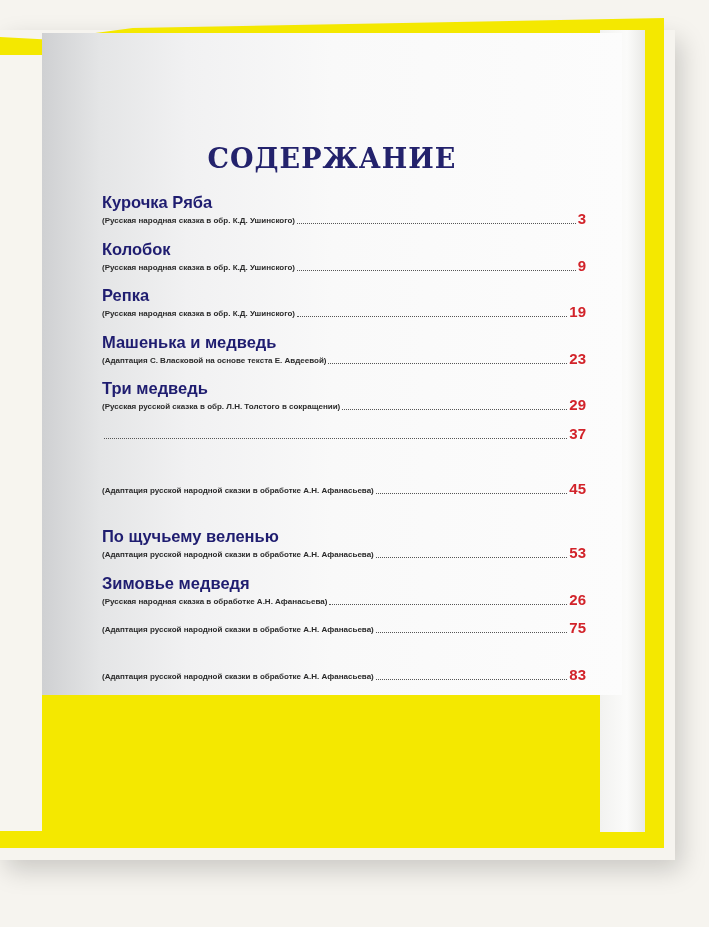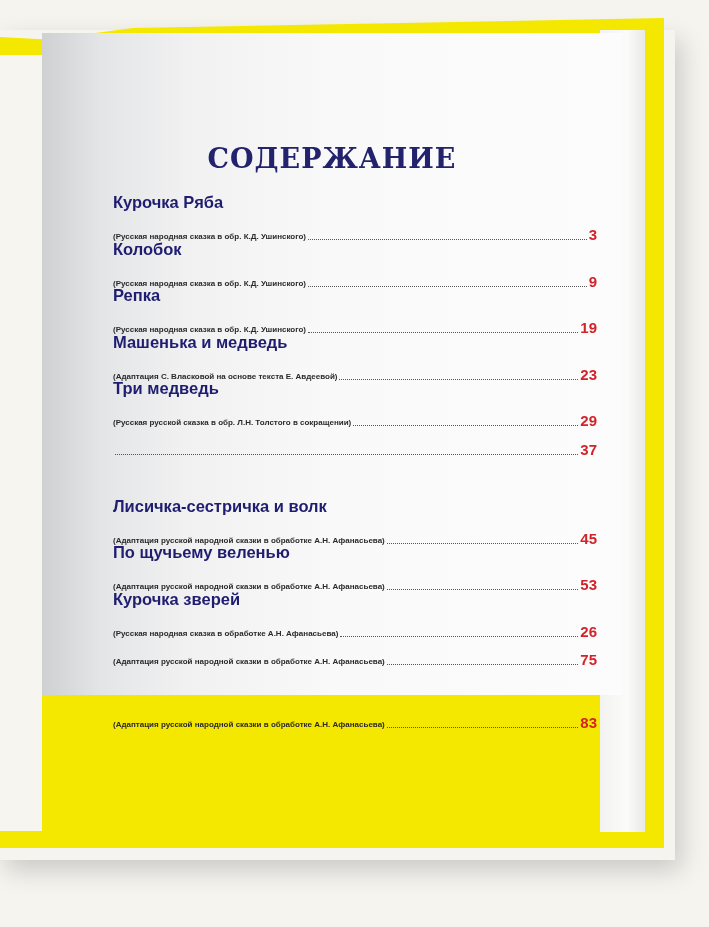--- a/index.html
+++ b/index.html
@@ -29,30 +29,30 @@
   .page {
     position: absolute; left: 42px; top: 33px; width: 580px; height: 662px;
     background: linear-gradient(90deg, #cfd0d2 0%, #e4e5e6 10%, #f1f1f2 25%, #f9f9f9 50%, #fcfcfc 100%);
   }
   .title {
     position: absolute; left: 0; top: 110px; width: 100%; text-align: center;
     font-family: "DejaVu Serif", serif; font-weight: bold; font-size: 27px;
     color: #23226c; letter-spacing: 1px;
   }
   .toc {
-    position: absolute; left: 71px; top: 160px; width: 484px;
+    position: absolute; left: 60px; top: 160px; width: 484px;
   }
   .entry { position: relative; height: 46.5px; }
   .entry-title {
     font-weight: bold; font-size: 16.5px; color: #1f1d70; line-height: 18px;
     white-space: nowrap;
   }
   .entry-sub {
     display: flex; align-items: flex-end; font-size: 8px; font-weight: bold;
-    color: #2a2a2a; line-height: 10px; white-space: nowrap; margin-top: 16px;
+    color: #2a2a2a; line-height: 10px; white-space: nowrap;
   }
   .entry-sub .sub-text { flex: 0 0 auto; }
   .entry-sub .leader {
     flex: 1 1 auto; border-bottom: 1px dotted #555; margin: 0 2px 2px 2px; height: 1px;
   }
   .entry-sub .page-num {
     flex: 0 0 auto; font-size: 15px; font-weight: bold; color: #d2232a; line-height: 15px;
   }
   .entry.two-line .entry-sub .sub-text { white-space: normal; width: 330px; }
   .entry.two-line { height: 55px; }
@@ -109,37 +109,36 @@
           <span class="page-num">29</span>
         </div>
     </div>
     <div class="entry two-line">
       <div class="entry-sub">
           <span class="leader"></span>
           <span class="page-num">37</span>
         </div>
     </div>
     <div class="entry">
-      <div class="entry-title">Лисичка-сестричка и волк</div>
       <div class="entry-sub">
           <span class="sub-text">(Адаптация русской народной сказки в обработке А.Н. Афанасьева)</span>
           <span class="leader"></span>
           <span class="page-num">45</span>
         </div>
     </div>
     <div class="entry">
       <div class="entry-title">По щучьему веленью</div>
       <div class="entry-sub">
           <span class="sub-text">(Адаптация русской народной сказки в обработке А.Н. Афанасьева)</span>
           <span class="leader"></span>
           <span class="page-num">53</span>
         </div>
     </div>
     <div class="entry">
-      <div class="entry-title">Курочка зверей</div>
+      <div class="entry-title">Зимовье медведя</div>
       <div class="entry-sub">
           <span class="sub-text">(Русская народная сказка в обработке А.Н. Афанасьева)</span>
           <span class="leader"></span>
           <span class="page-num">26</span>
         </div>
     </div>
     <div class="entry">
       <div class="entry-sub">
           <span class="sub-text">(Адаптация русской народной сказки в обработке А.Н. Афанасьева)</span>
           <span class="leader"></span>

